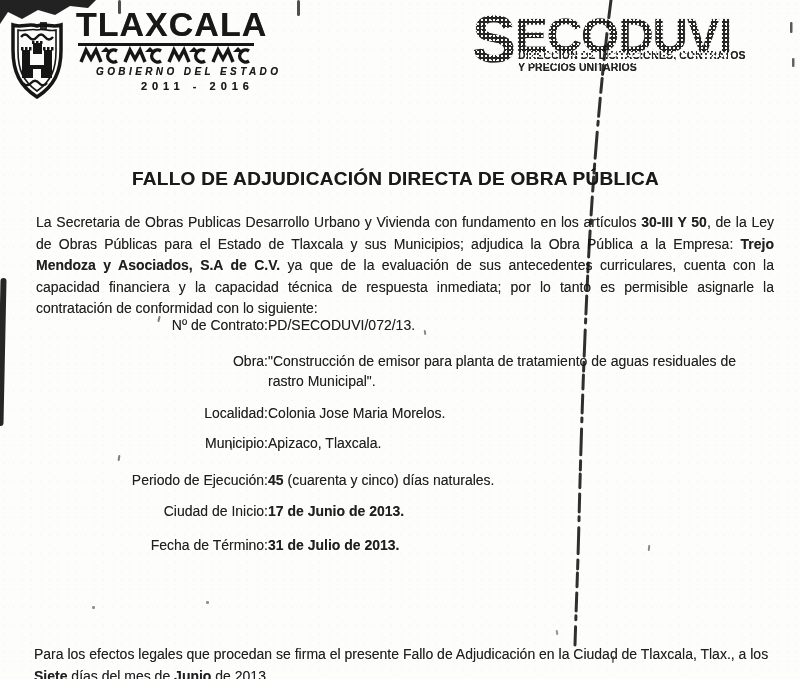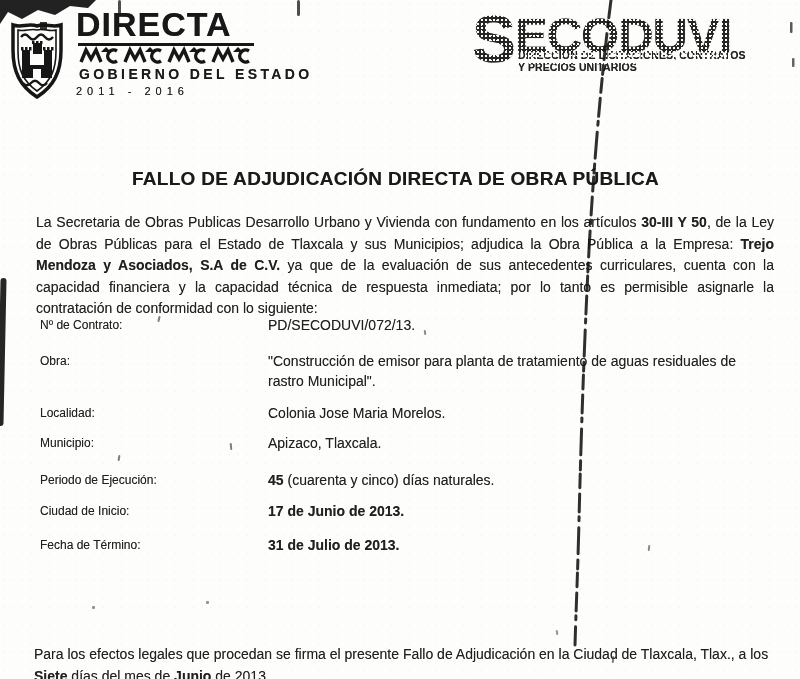--- a/index.html
+++ b/index.html
@@ -17,26 +17,26 @@
   
   .hdr-left { position:absolute; left:8px; top:6px; display:flex; align-items:flex-start; }
   .shield { margin-top:10px; }
   .tlx-block { margin-left:10px; }
   .tlx-name {
     font-size:34px; font-weight:700; letter-spacing:1px; color:#181818;
     line-height:36px; text-shadow:0 0 0.6px rgba(0,0,0,0.55);
   }
   .greca { display:block; margin:1px 0 2px 2px; }
   .gob-line {
-    font-size:14px; font-weight:700; letter-spacing:3.4px; color:#1b1b1b;
-    margin-left:3px; text-shadow:0 0 0.4px rgba(0,0,0,0.5);
+    font-size:10px; font-weight:700; letter-spacing:3.4px; color:#1b1b1b;
+    margin-left:20px; text-shadow:0 0 0.4px rgba(0,0,0,0.5);font-style:italic;
   }
   .years-line {
-    font-size:11px; font-weight:400; letter-spacing:5px; color:#1b1b1b;
-    text-align:left; width:178px; margin-top:3px;
+    font-size:11px; font-weight:700; letter-spacing:5px; color:#1b1b1b;
+    text-align:right; width:178px; margin-top:3px;
     text-shadow:0 0 0.4px rgba(0,0,0,0.5);
   }
 
   
   .hdr-right { position:absolute; left:472px; top:10px; width:320px; }
   .seco-wrap { position:relative; display:inline-block; }
   .seco-name {
     font-size:49px; font-weight:700; letter-spacing:-1px; color:#262626;
     line-height:50px; white-space:nowrap;
     text-shadow:0 0 1px rgba(0,0,0,0.6);
@@ -74,22 +74,23 @@
     position:absolute; top:644px; left:34px; width:748px;
     font-size:14px; line-height:21.5px; color:#202020;
     text-shadow:0 0 0.4px rgba(0,0,0,0.35);
   }
   .b { font-weight:700; }
 
   
   .fields { position:absolute; top:315px; left:40px; width:726px; }
   .field-row { display:flex; align-items:flex-start; }
   .field-label {
-    flex:0 0 228px; font-size:12px; color:#202020; line-height:20px;
-    text-shadow:0 0 0.4px rgba(0,0,0,0.35);
+    flex:0 0 228px; font-size:14px; color:#202020; line-height:20px;
+    text-shadow:0 0 0.4px rgba(0,0,0,0.35);
+    text-align:right;
   }
   .field-value {
     flex:1; font-size:14px; color:#202020; line-height:20.5px;
     text-shadow:0 0 0.4px rgba(0,0,0,0.35);
   }
   .field-row:nth-of-type(1){ margin-bottom:15px; }
   .field-row:nth-of-type(2){ margin-bottom:11px; }
   .field-row:nth-of-type(3){ margin-bottom:10px; }
   .field-row:nth-of-type(4){ margin-bottom:16px; }
   .field-row:nth-of-type(5){ margin-bottom:11px; }
@@ -124,21 +125,21 @@
       <rect x="21" y="31" width="2.5" height="3.5" fill="#161616"></rect>
       <rect x="36" y="34" width="8" height="15" fill="#161616"></rect>
       <rect x="35" y="31" width="2.5" height="3.5" fill="#161616"></rect>
       <rect x="39" y="31" width="2.5" height="3.5" fill="#161616"></rect>
       <rect x="43" y="31" width="2.5" height="3.5" fill="#161616"></rect>
       <rect x="14" y="49" width="30" height="13" fill="#161616"></rect>
       <rect x="25" y="53" width="8" height="9" fill="#fdfdfc"></rect>
       <path d="M15,67 q4,4.5 8,0 q4,-4.5 8,0 q4,4.5 8,0" stroke="#161616" stroke-width="2.4" fill="none"></path>
     </svg>
     <div class="tlx-block">
-      <div class="tlx-name">DIRECTA</div>
+      <div class="tlx-name">TLAXCALA</div>
       <svg class="greca" width="176" height="21" viewBox="0 0 176 21">
         <rect x="0" y="0" width="176" height="3" fill="#161616"></rect>
         <g stroke="#161616" stroke-width="3.4" fill="none">
           <path d="M3,19 L8,7 L13,16 L18,7 L23,19"></path>
           <path d="M39,8 A 6 6 0 1 0 39,18"></path>
           <path d="M47,19 L52,7 L57,16 L62,7 L67,19"></path>
           <path d="M83,8 A 6 6 0 1 0 83,18"></path>
           <path d="M91,19 L96,7 L101,16 L106,7 L111,19"></path>
           <path d="M127,8 A 6 6 0 1 0 127,18"></path>
           <path d="M135,19 L140,7 L145,16 L150,7 L155,19"></path>

